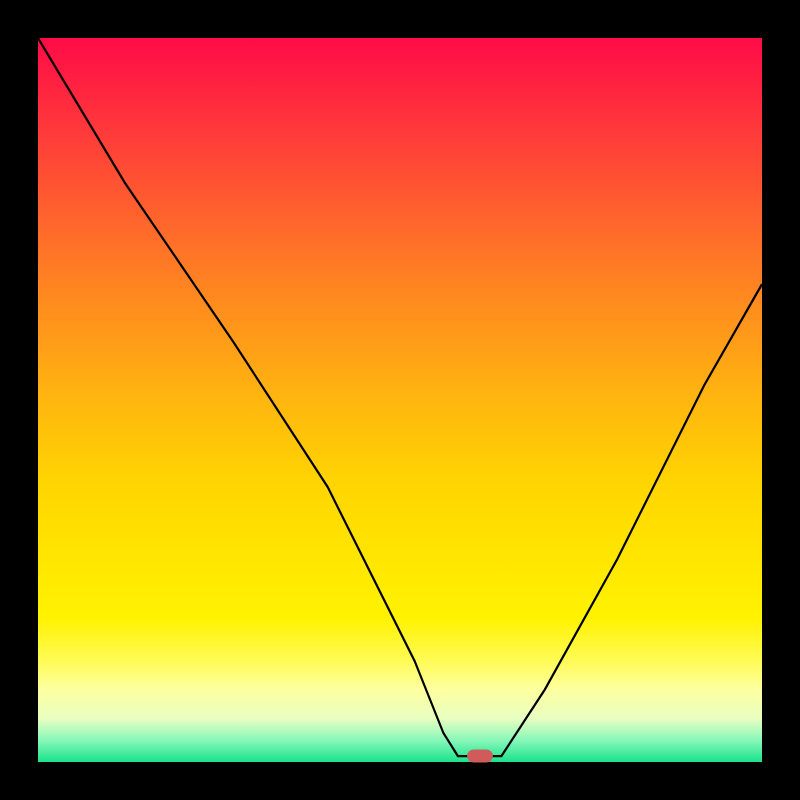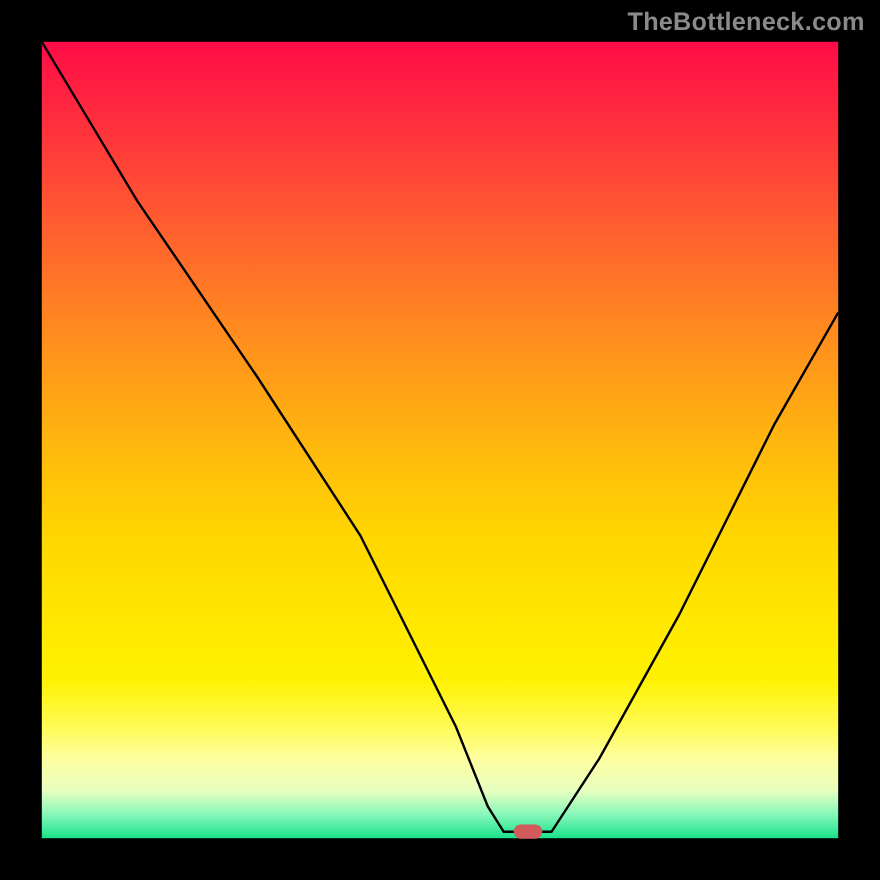--- a/index.html
+++ b/index.html
@@ -63,21 +63,20 @@
     font-size: 23px;
     font-weight: 600;
     color: #8a8a8a;
     letter-spacing: 0.2px;
   }
 </style>
 </head>
 <body>
 
 <div class="frame">
-  <div class="watermark">TheBottleneck.com</div>
 
   <div class="plot">
     <svg class="curve" viewBox="0 0 100 100" preserveAspectRatio="none">
       <path fill="none" stroke="#000000" stroke-width="2.2" d="M0.00 0.00 L12.00 20.00 L27.00 42.00 L40.00 62.00 L52.00 86.00 L56.00 96.00 L58.00 99.20 L61.00 99.20 L64.00 99.20 L70.00 90.00 L80.00 72.00 L92.00 48.00 L100.00 34.00" vector-effect="non-scaling-stroke"></path>
     </svg>
     <div class="marker" style="left: 441.64px; top: 718.208px; background: rgb(209, 90, 90);"></div>
   </div>
 </div>
 
 </body></html>

